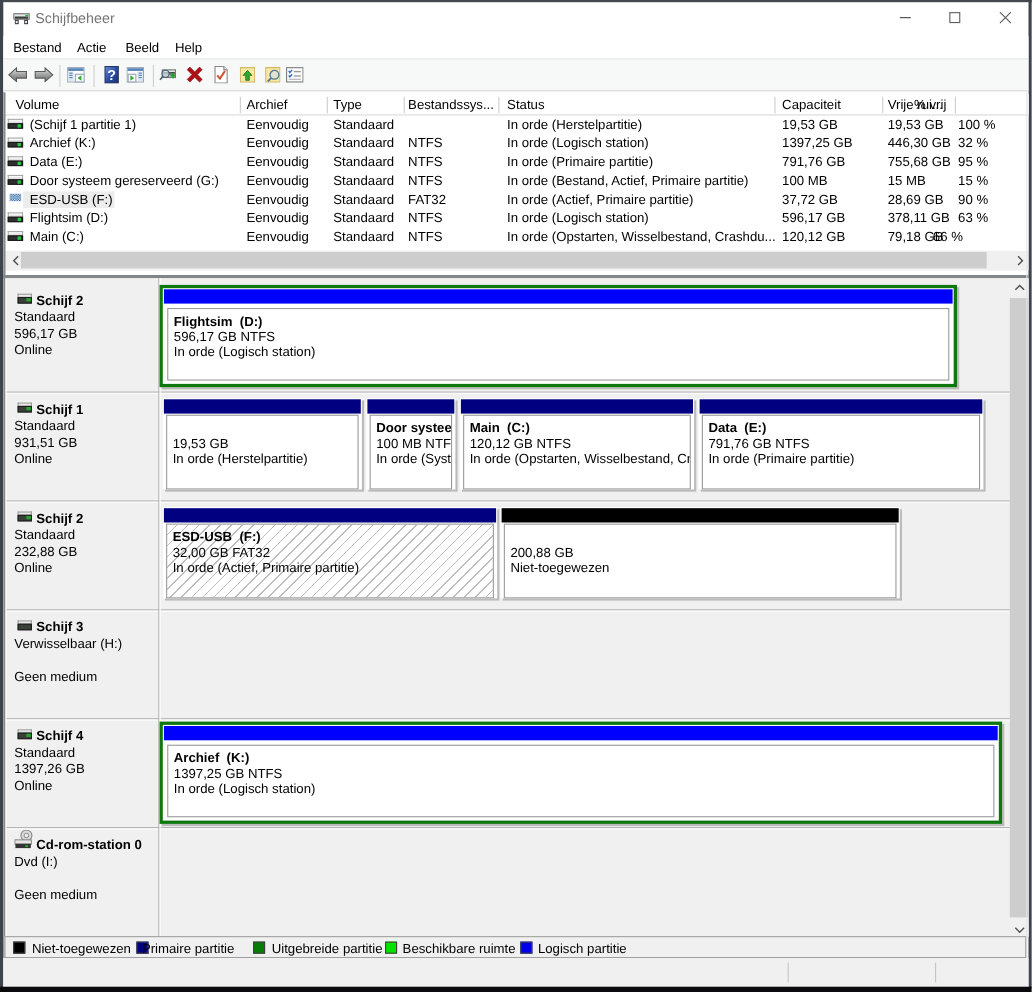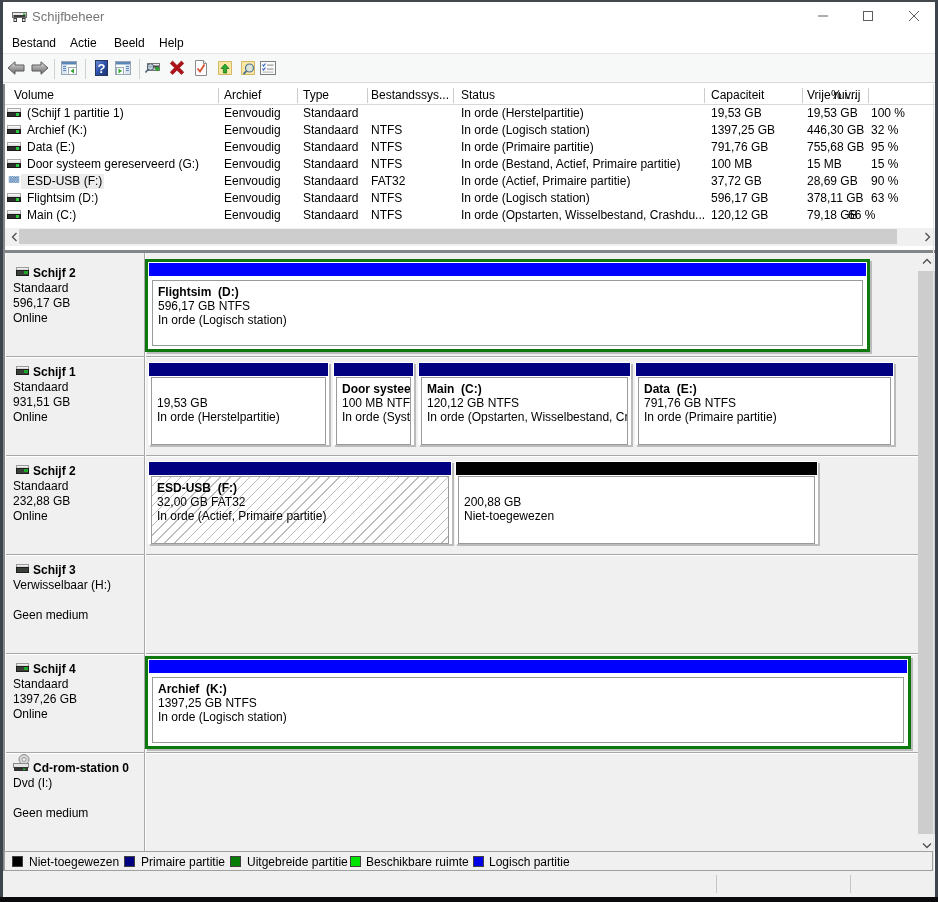--- a/index.html
+++ b/index.html
@@ -435,21 +435,21 @@
 <div class="sbthumb" style="left:0;top:18px;width:17px;height:563px"></div>
 </div>
 <div class="abs" style="left:3px;top:84px;width:2px;height:787px;background:#85888b"></div>
 <div class="abs" style="left:5px;top:253px;width:1px;height:598px;background:#ffffff"></div>
 <div class="abs" style="left:933px;top:84px;width:1px;height:787px;background:#e4e4e4"></div>
 
 <div class="abs" id="legend">
 <div class="lsq" style="left:7px;background:#000000"></div>
     <span class="ltxt" style="left:24px">Niet-toegewezen</span>
 <div class="lsq" style="left:119px;background:#000080"></div>
-    <span class="ltxt" style="left:136px">Primaire partitie</span>
+    <span class="ltxt" style="left:124px">Primaire partitie</span>
 <div class="lsq" style="left:225px;background:#077d07"></div>
     <span class="ltxt" style="left:242px">Uitgebreide partitie</span>
 <div class="lsq" style="left:345px;background:#00e400"></div>
     <span class="ltxt" style="left:361px">Beschikbare ruimte</span>
 <div class="lsq" style="left:468px;background:#0000e8"></div>
     <span class="ltxt" style="left:484px">Logisch partitie</span>
 </div>
 
 <div class="abs" id="statusbar">
 <div class="ssep" style="left:713px"></div>

